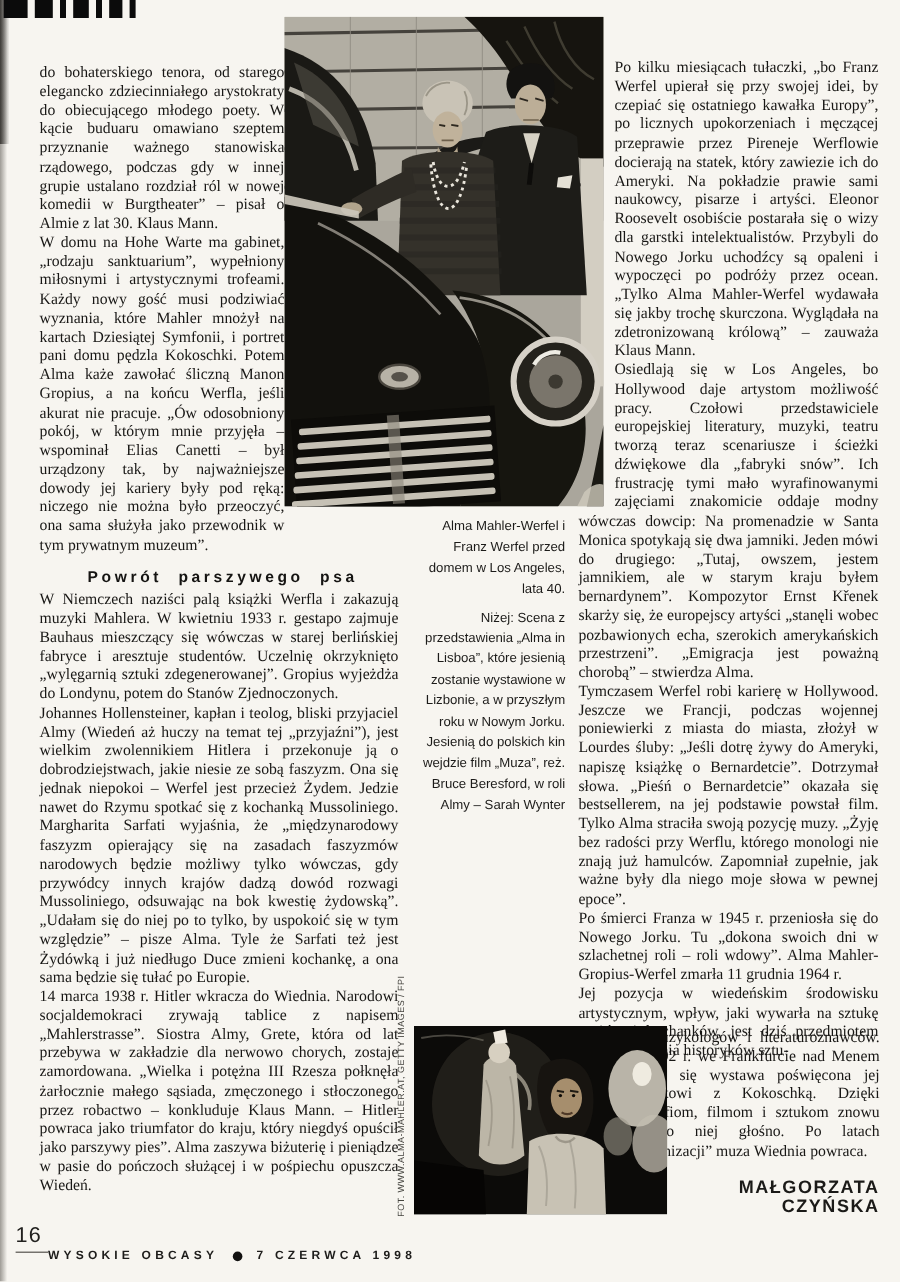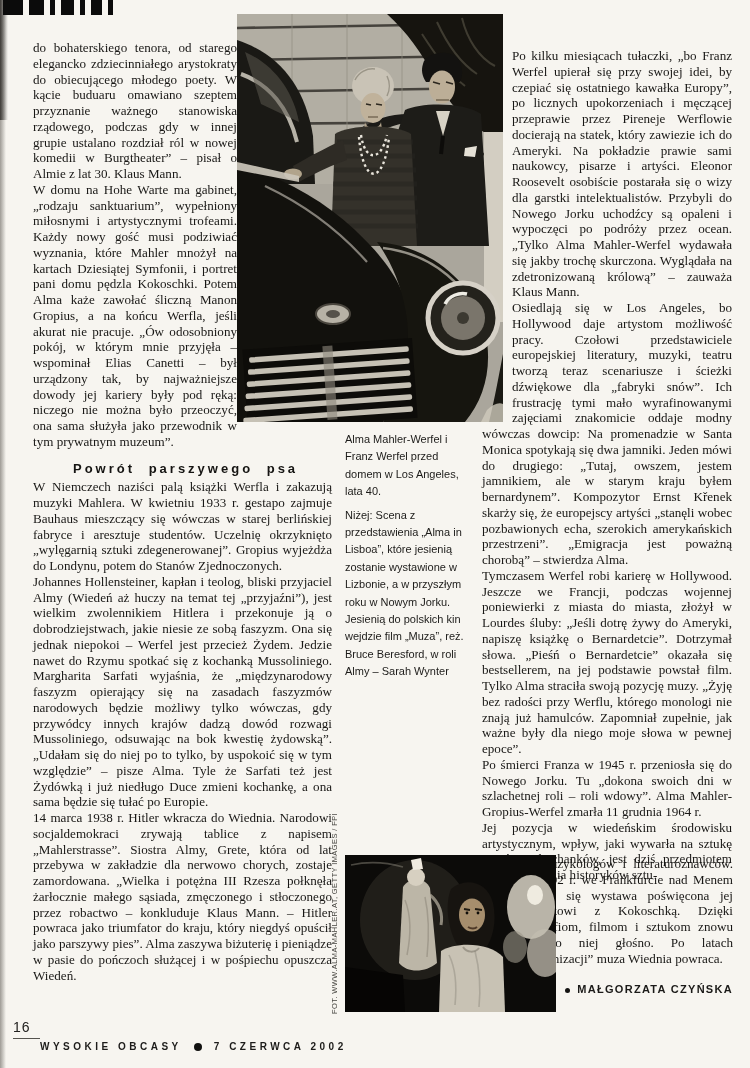--- a/index.html
+++ b/index.html
@@ -13,49 +13,49 @@
     background:linear-gradient(to right,rgba(70,66,60,.5),rgba(70,66,60,0));}
   .scan-edge-top{position:absolute;left:0;top:0;width:8px;height:120px;
     background:linear-gradient(to right,rgba(30,28,25,.75),rgba(30,28,25,0));}
   .masthead{position:absolute;left:3px;top:0;height:17px;display:flex;align-items:flex-start;}
   .masthead span{display:block;background:#0b0b0b;height:15px;margin-right:6px;}
   .mh1{width:20px}.mh2{width:15px}.mh3{width:5px}.mh4{width:13px}.mh5{width:5px}.mh6{width:11px}.mh7{width:5px}
   
   .bodycol{position:absolute;font-size:13.1px;line-height:15.75px;text-align:justify;
     color:#181715;hyphens:auto;}
   .bodycol p{margin:0;}
-  #left-col{left:33px;top:40px;width:299px;}
+  #left-col{left:33px;top:52px;width:299px;}
   #right-col{left:482px;top:48px;width:250px;}
   .spacer-right{float:right;width:95px;height:393px;}
   .spacer-left{float:left;width:30px;height:376px;}
   .sec-heading{font-family:"Liberation Sans",sans-serif;font-weight:bold;font-size:13px;
     letter-spacing:3px;word-spacing:7px;margin:11px 0 3px 0;color:#151412;text-align:left;padding-left:40px;}
   #right-col-bottom{left:520px;top:856px;width:213px;}
   
   .photo{position:absolute;display:block;}
   #photo-top{left:237px;top:14px;width:266px;height:408px;}
   #photo-bottom{left:345px;top:855px;width:211px;height:157px;}
   .photo svg{display:block;width:100%;height:100%;}
   
   #caption-col{position:absolute;left:345px;top:431px;width:126px;
     font-family:"Liberation Sans",sans-serif;font-size:11px;line-height:17.4px;
-    color:#1c1b19;}
+    text-align:right;color:#1c1b19;}
   #caption-col .cap2{margin-top:6px;}
   #photo-credit{position:absolute;left:328px;top:698px;height:316px;width:13px;
     font-family:"Liberation Sans",sans-serif;font-size:7.5px;letter-spacing:.4px;
     color:#45443f;writing-mode:vertical-rl;transform:rotate(180deg);white-space:nowrap;
     line-height:13px;}
   
   .byline{margin-top:16px;display:flex;justify-content:flex-end;align-items:center;
-    font-family:"Liberation Sans",sans-serif;font-weight:bold;font-size:11px;
+    font-family:"Liberation Sans",sans-serif;font-weight:bold;font-size:15px;
     letter-spacing:1.3px;color:#1b1a18;text-align:right;}
   .byline .dot{width:5px;height:5px;border-radius:50%;background:#141312;margin-right:7px;flex:none;}
   
   #page-number{position:absolute;left:13px;top:1019px;width:27px;
-    font-family:"Liberation Sans",sans-serif;font-size:14px;letter-spacing:1px;color:#22211f;
+    font-family:"Liberation Sans",sans-serif;font-size:18px;letter-spacing:1px;color:#22211f;
     border-bottom:1.5px solid #55534e;padding-bottom:3px;}
   #footer-line{position:absolute;left:40px;top:1041px;display:flex;align-items:center;
     font-family:"Liberation Sans",sans-serif;font-weight:bold;font-size:10px;
     letter-spacing:3.5px;color:#1d1c1a;}
   #footer-line .fdot{width:8px;height:8px;border-radius:50%;background:#121110;margin:0 12px;flex:none;}
 </style>
 </head>
 <body>
 
 <div class="scan-edge"></div>
@@ -215,14 +215,14 @@
   <path d="M118,92 C122,98 130,98 134,93" stroke="#8a8478" stroke-width="2" fill="none" opacity="0.7"></path>
   <path d="M0,112 L58,120 L60,157 L0,157 Z" fill="#060504"></path>
   <path d="M6,10 C24,6 44,8 58,12" stroke="#8a857a" stroke-width="1.6" fill="none" opacity="0.5"></path>
 </svg>
 </div>
 
 <div id="page-number">16</div>
 <div id="footer-line">
   <span>WYSOKIE OBCASY</span>
   <span class="fdot"></span>
-  <span>7 CZERWCA 2002</span>
+  <span>7 CZERWCA 1998</span>
 </div>
 
 </body></html>

